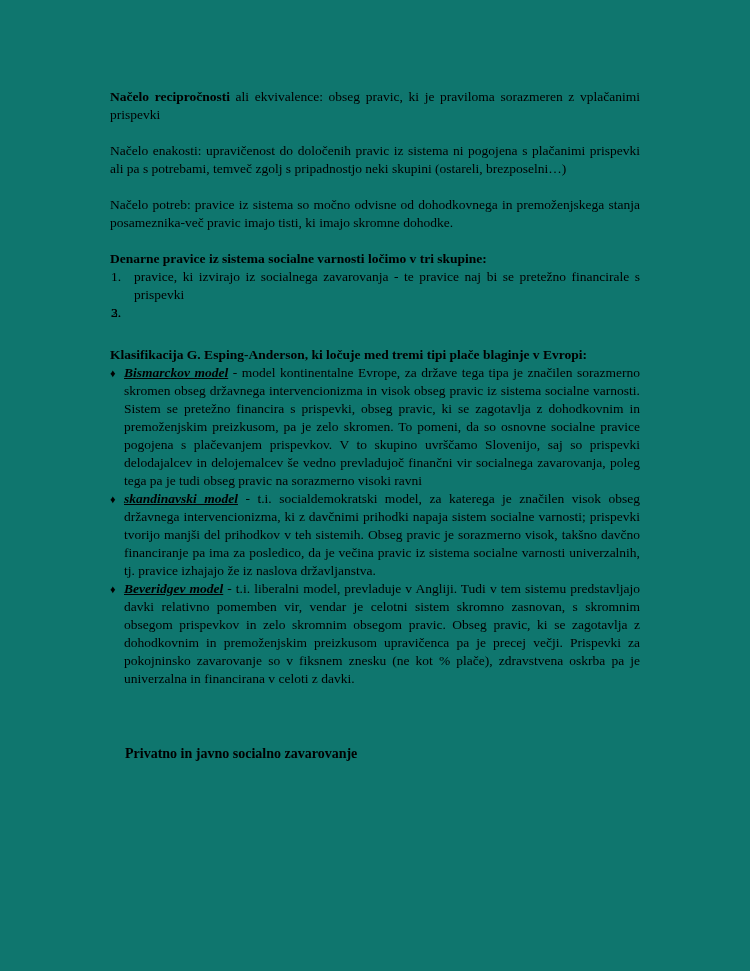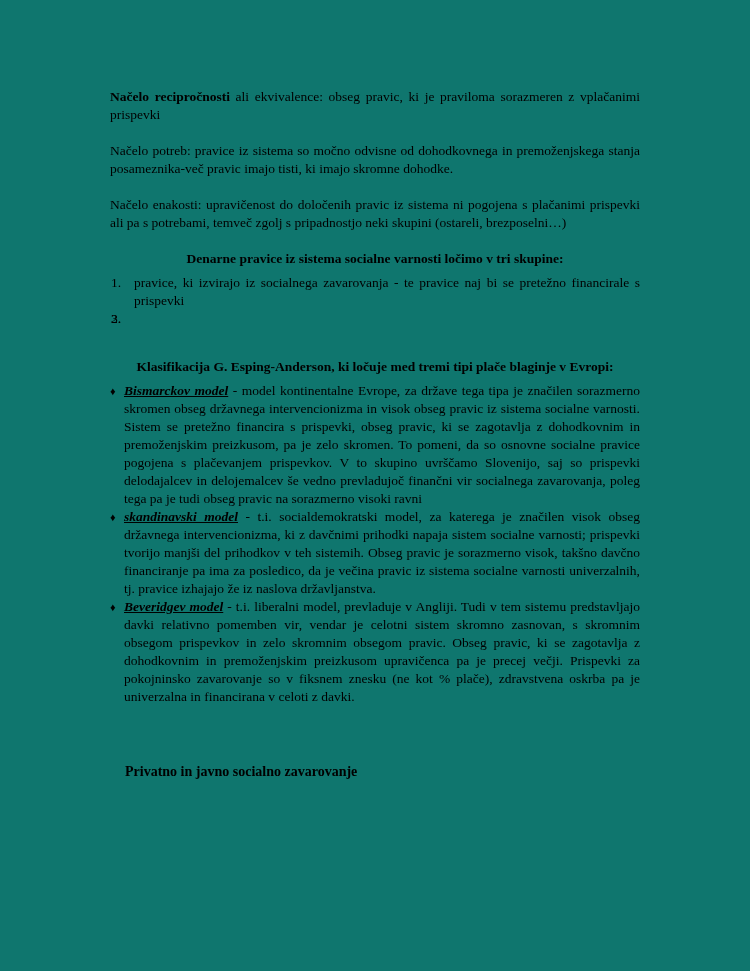--- a/index.html
+++ b/index.html
@@ -34,22 +34,22 @@
     margin: 0 0 18px 0;
     text-align: justify;
   }
   .bold {
     font-weight: bold;
   }
   h2.section-heading {
     font-size: 13.5px;
     line-height: 18px;
     font-weight: bold;
-    margin: 6px;
-    text-align: center;
+    margin: 0;
+    text-align: left;
   }
   ol.numbered {
     list-style: none;
     margin: 0;
     padding: 0;
   }
   ol.numbered > li {
     position: relative;
     padding-left: 24px;
     text-align: justify;
@@ -97,23 +97,23 @@
   }
 </style>
 </head>
 <body>
 
 <div class="page">
   <div class="content">
 
     <p class="para"><span class="bold">Načelo recipročnosti</span><span> ali ekvivalence: obseg pravic, ki je praviloma sorazmeren z vplačanimi prispevki</span></p>
 
+    <p class="para"><span>Načelo enakosti: upravičenost do določenih pravic iz sistema ni pogojena s plačanimi prispevki ali pa s potrebami, temveč zgolj s pripadnostjo neki skupini (ostareli, brezposelni…)</span></p>
+
     <p class="para"><span>Načelo potreb: pravice iz sistema so močno odvisne od dohodkovnega in premoženjskega stanja posameznika-več pravic imajo tisti, ki imajo skromne dohodke.</span></p>
-
-    <p class="para"><span>Načelo enakosti: upravičenost do določenih pravic iz sistema ni pogojena s plačanimi prispevki ali pa s potrebami, temveč zgolj s pripadnostjo neki skupini (ostareli, brezposelni…)</span></p>
 
     <h2 class="section-heading">Denarne pravice iz sistema socialne varnosti ločimo v tri skupine:</h2>
 
     <ol class="numbered">
       <li>
         <span class="marker">1.</span>
         <span>pravice, ki izvirajo iz socialnega zavarovanja - te pravice naj bi se pretežno financirale s prispevki</span>
       </li>
       <li>
         <span class="marker">2.</span>

